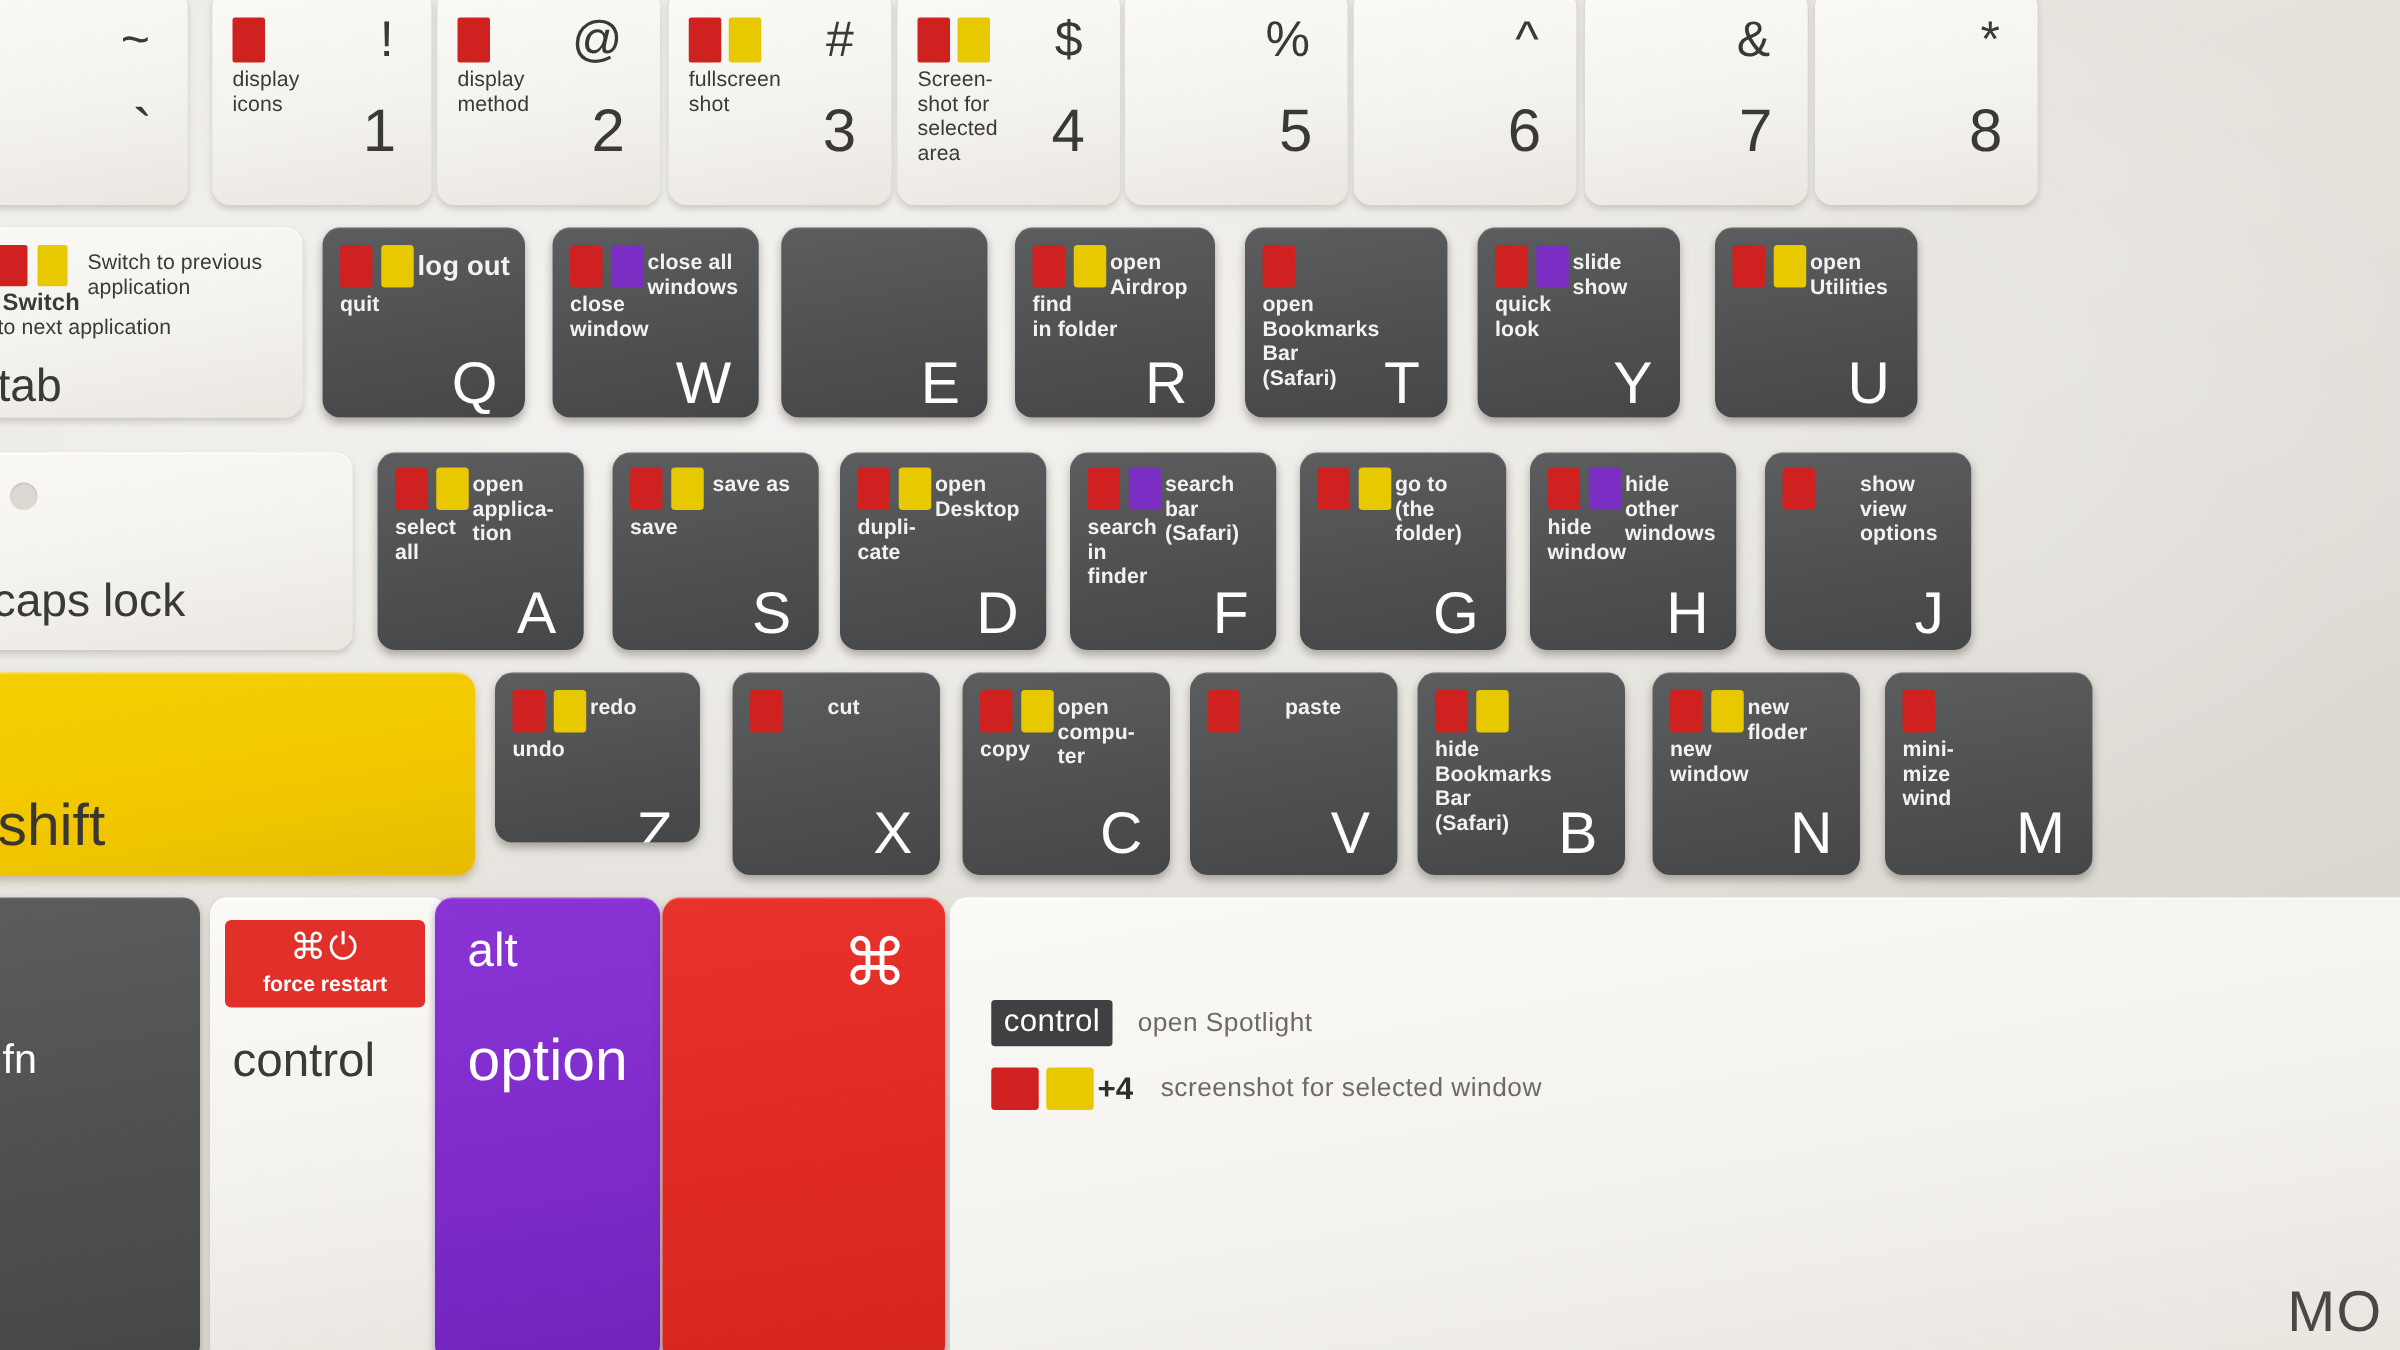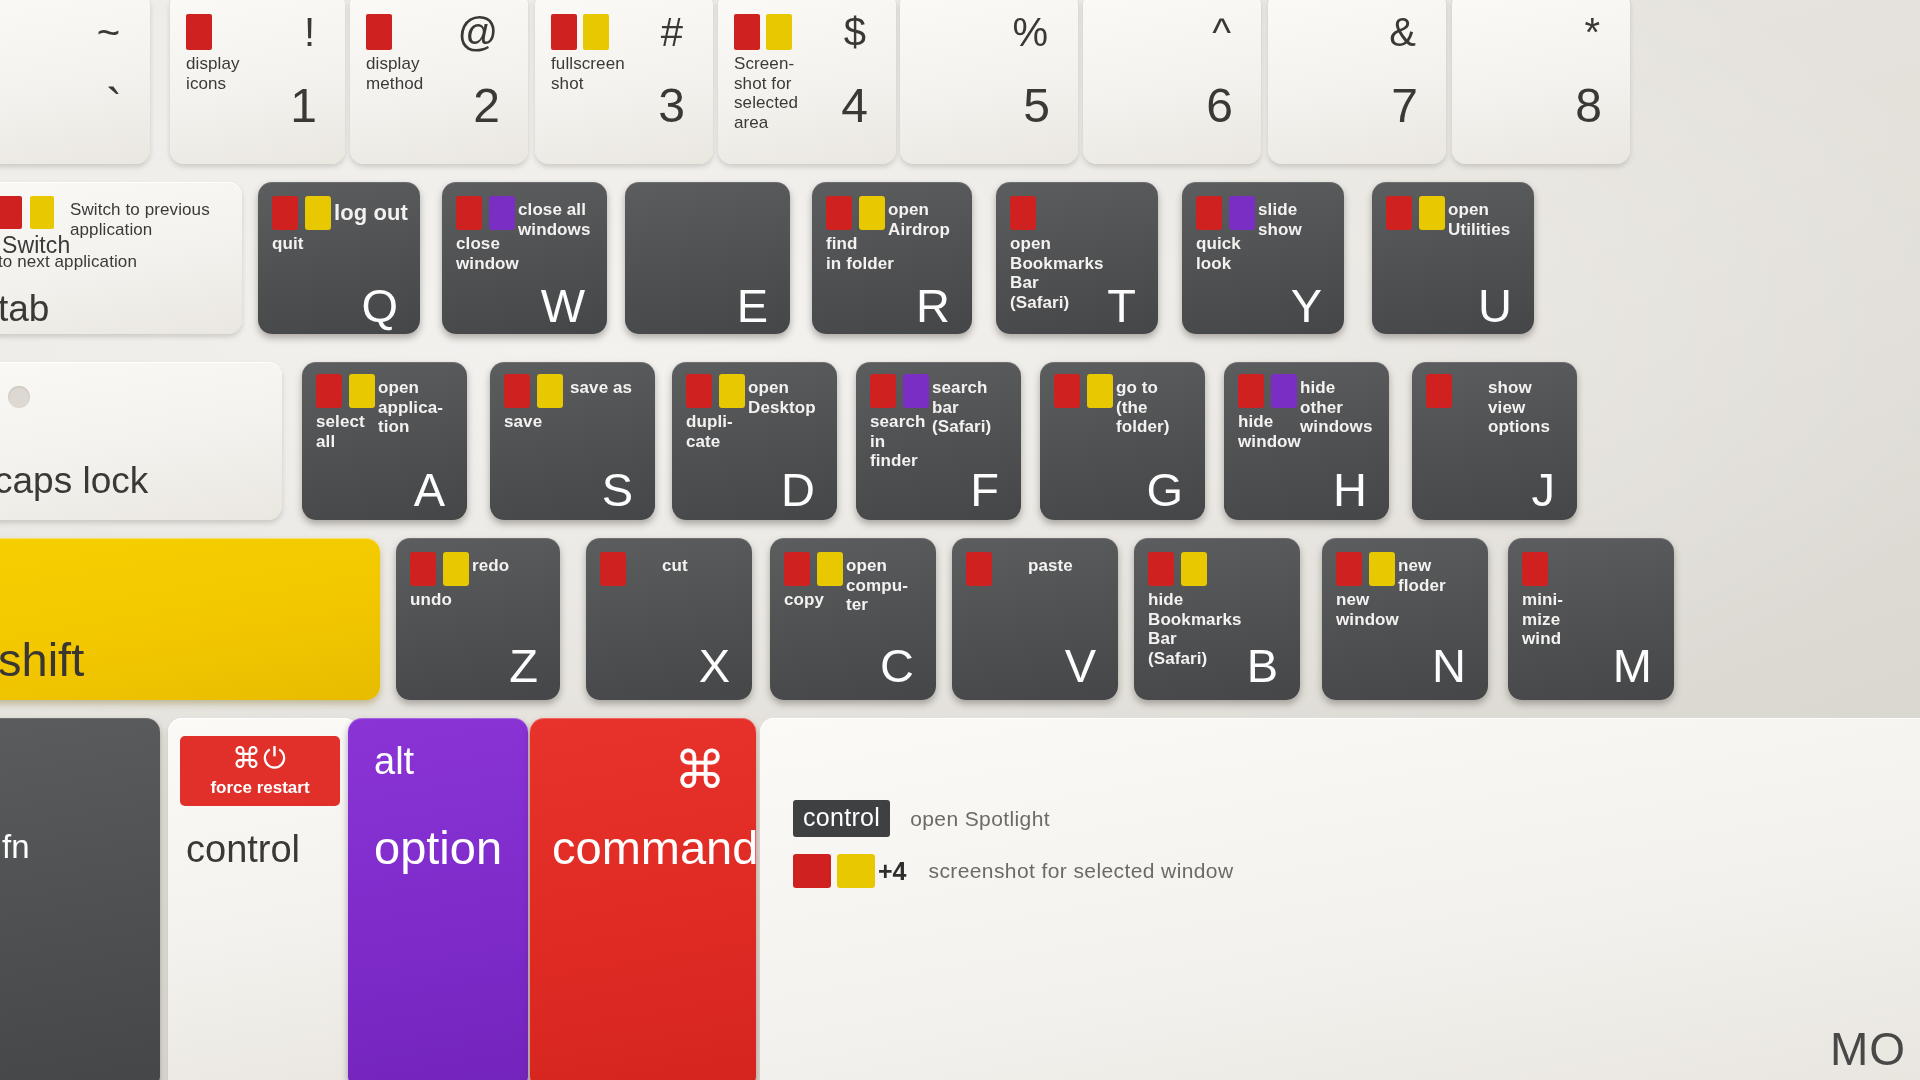--- a/index.html
+++ b/index.html
@@ -166,21 +166,21 @@
 <div id="qwerty-row">
     <div class="key white" style="left: -120px; top: 182px; width: 362px; height: 152px;">
       <div class="chips" style="left: 118px; top: 14px; gap: 8px;">
         <span class="chip c-red" style="width: 24px; height: 33px;"></span>
         <span class="chip c-yellow" style="width: 24px; height: 33px;"></span>
       </div>
       <div class="legend" style="left: 190px; top: 18px; font-size: 17px;">
         <div>Switch to previous</div>
         <div>application</div>
       </div>
-      <div class="legend" style="left: 122px; top: 50px; font-size: 23px;">
+      <div class="legend" style="left: 122px; top: 50px; font-size: 19px; font-weight: bold;">
         <div>Switch</div>
       </div>
       <div class="legend" style="left: 118px; top: 70px; font-size: 17px;">
         <div>to next application</div>
       </div>
       <div class="glyph" style="left: 118px; top: 106px; font-size: 37px;">tab</div>
     </div>
     <div class="key dark" style="left: 258px; top: 182px; width: 162px; height: 152px;">
       <div class="chips" style="left: 14px; top: 14px; gap: 7px;">
         <span class="chip c-red" style="width: 26px; height: 34px;"></span>
@@ -371,21 +371,21 @@
         <div>options</div>
       </div>
       <div class="glyph" style="left: auto; top: 100px; font-size: 47px; right: 22px;">J</div>
     </div>
   </div>
 
 <div id="bottom-row">
     <div class="key yellow" style="left: -150px; top: 538px; width: 530px; height: 162px;">
       <div class="glyph" style="left: 148px; top: 94px; font-size: 47px; color: rgb(58, 55, 51);">shift</div>
     </div>
-    <div class="key dark" style="left: 396px; top: 538px; width: 164px; height: 162px;">
+    <div class="key dark" style="left: 396px; top: 538px; width: 164px; height: 136px;">
       <div class="chips" style="left: 14px; top: 14px; gap: 7px;">
         <span class="chip c-red" style="width: 26px; height: 34px;"></span>
         <span class="chip c-yellow" style="width: 26px; height: 34px;"></span>
       </div>
       <div class="legend" style="left: 76px; top: 18px; font-size: 17px;">
         <div>redo</div>
       </div>
       <div class="legend" style="left: 14px; top: 52px; font-size: 17px;">
         <div>undo</div>
       </div>
@@ -475,21 +475,20 @@
         <div style="color: rgb(255, 255, 255); font-size: 17px; margin-top: 5px; font-weight: 700;">force restart</div>
       </div>
       <div class="glyph" style="left: 18px; top: 110px; font-size: 38px;">control</div>
     </div>
     <div class="key purple" style="left: 348px; top: 718px; width: 180px; height: 372px;">
       <div class="glyph" style="left: 26px; top: 22px; font-size: 38px; color: rgb(255, 255, 255);">alt</div>
       <div class="glyph" style="left: 26px; top: 102px; font-size: 47px; color: rgb(255, 255, 255);">option</div>
     </div>
     <div class="key red" style="left: 530px; top: 718px; width: 226px; height: 372px;">
       <div class="glyph" style="left: auto; top: 22px; font-size: 52px; right: 30px; color: rgb(255, 255, 255);">⌘</div>
-      <div class="glyph" style="left: 22px; top: 102px; font-size: 47px; color: rgb(255, 255, 255);">command</div>
     </div>
   </div>
 
 <div id="legend-panel">
   <div class="leg-row" style="left:33px; top:82px;">
     <span class="ctrl-pill">control</span>
     <span class="leg-text" style="margin-left:20px;">open Spotlight</span>
   </div>
   <div class="leg-row" style="left:33px; top:136px;">
     <span class="leg-chip c-red" style="background:#cf2220;"></span>

